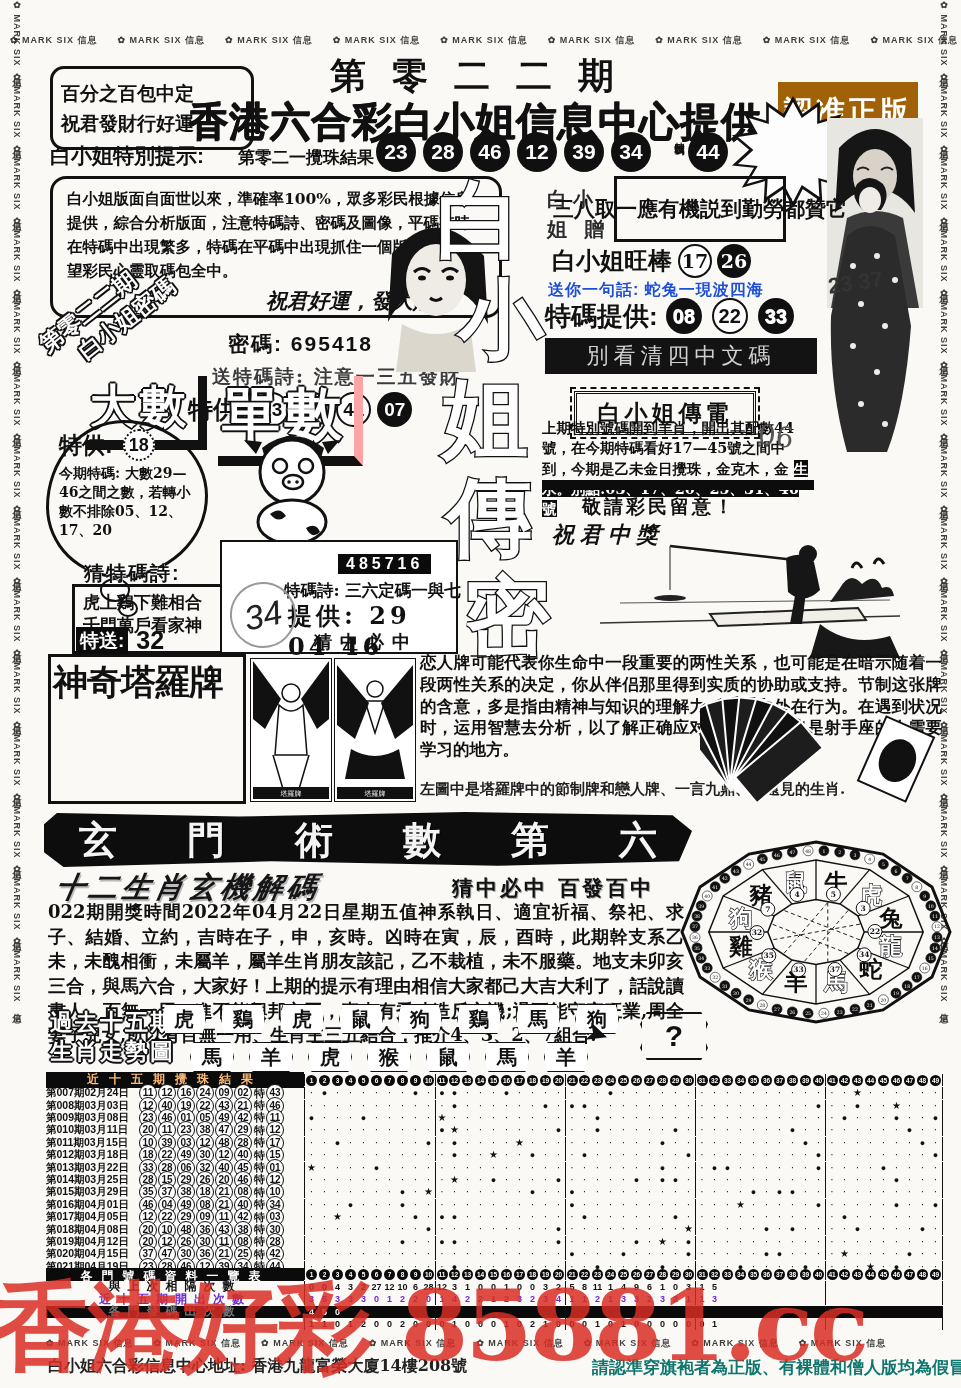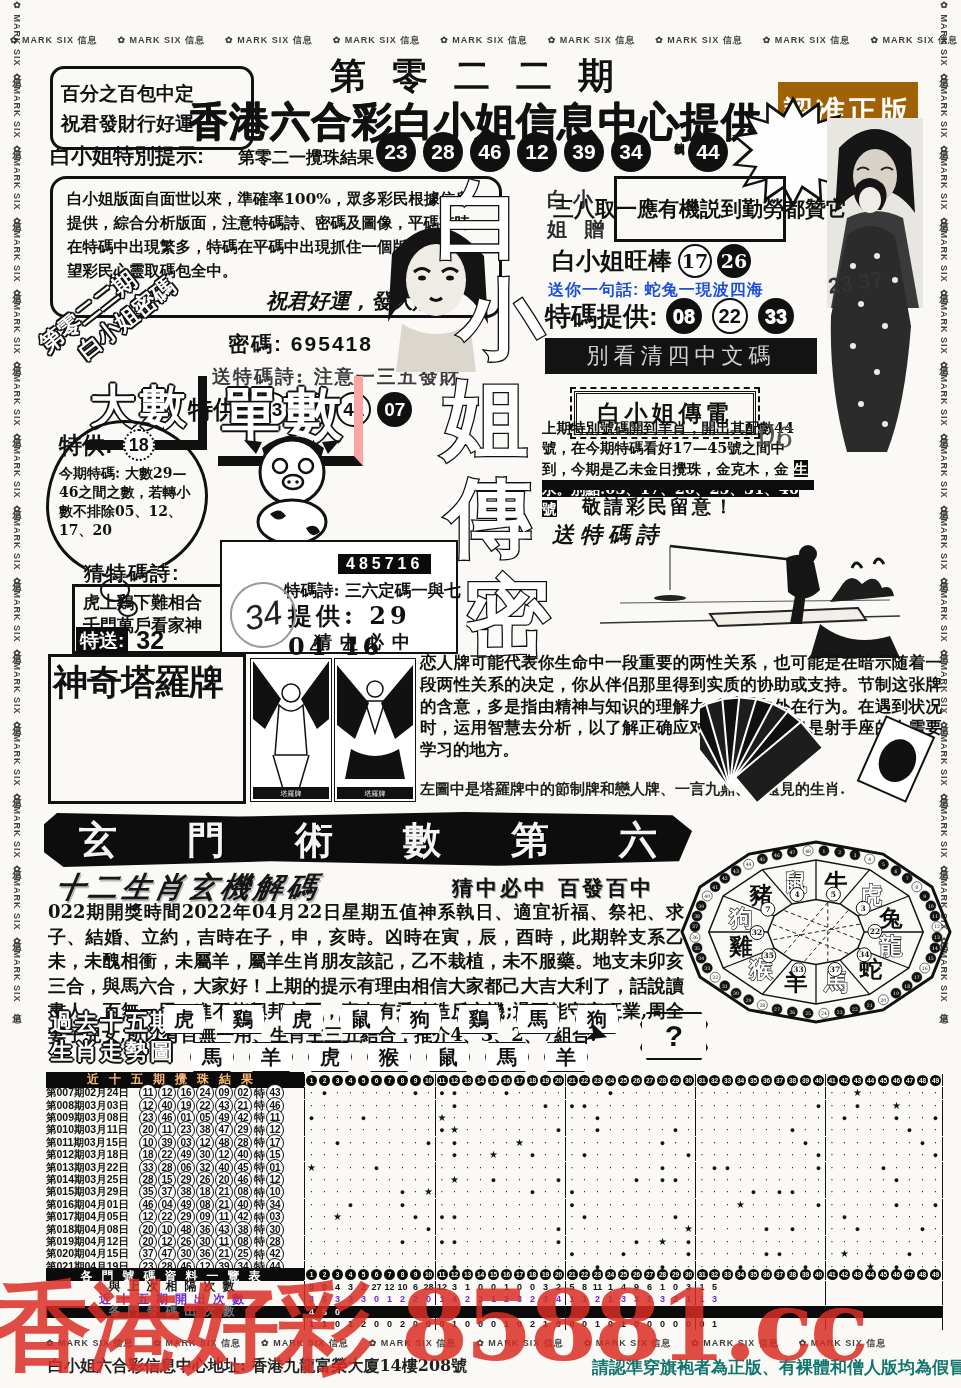--- a/index.html
+++ b/index.html
@@ -263,21 +263,21 @@
   </svg>
   <div class="abs" id="qipao-nums">23 37</div>
 
   <div class="abs serif" id="cd-box">白小姐傳電</div>
   <div class="abs serif" id="cd-body">
     <span>上期特別號碼開到羊肖，開出其配數44號，在今期特碼看好17—45號之間中到，今期是乙未金日攪珠，金克木，金</span>
     <span id="cd-hl">生水。別點:03、17、20、25、31、46號</span>
   </div>
   <div class="abs" id="cd-bar"></div>
   <div class="abs serif" id="cd-note">敬請彩民留意！</div>
-  <div class="abs serif" id="cd-wish">送特碼詩</div>
+  <div class="abs serif" id="cd-wish">祝君中獎</div>
   <div class="abs serif" id="cd-06">06</div>
   <svg class="abs" style="left:590px;top:528px" width="330" height="130">
     <path d="M10 95 L310 88" stroke="#333" stroke-width="1.5" fill="none"></path>
     <path d="M30 75 L300 72" stroke="#555" stroke-width="1" fill="none"></path>
     <path d="M120 86 L268 80 L276 92 L128 98 Z" fill="#f2efe8" stroke="#222" stroke-width="2"></path>
     <path d="M196 30 Q214 22 224 34 L230 62 Q214 78 198 64 Z" fill="#161616"></path>
     <circle cx="218" cy="26" r="9" fill="#161616"></circle>
     <path d="M222 34 L80 18" stroke="#161616" stroke-width="2.5" fill="none"></path>
     <path d="M80 18 L80 62" stroke="#444" stroke-width="1.2" fill="none"></path>
     <ellipse cx="80" cy="70" rx="16" ry="3" fill="#222"></ellipse>

